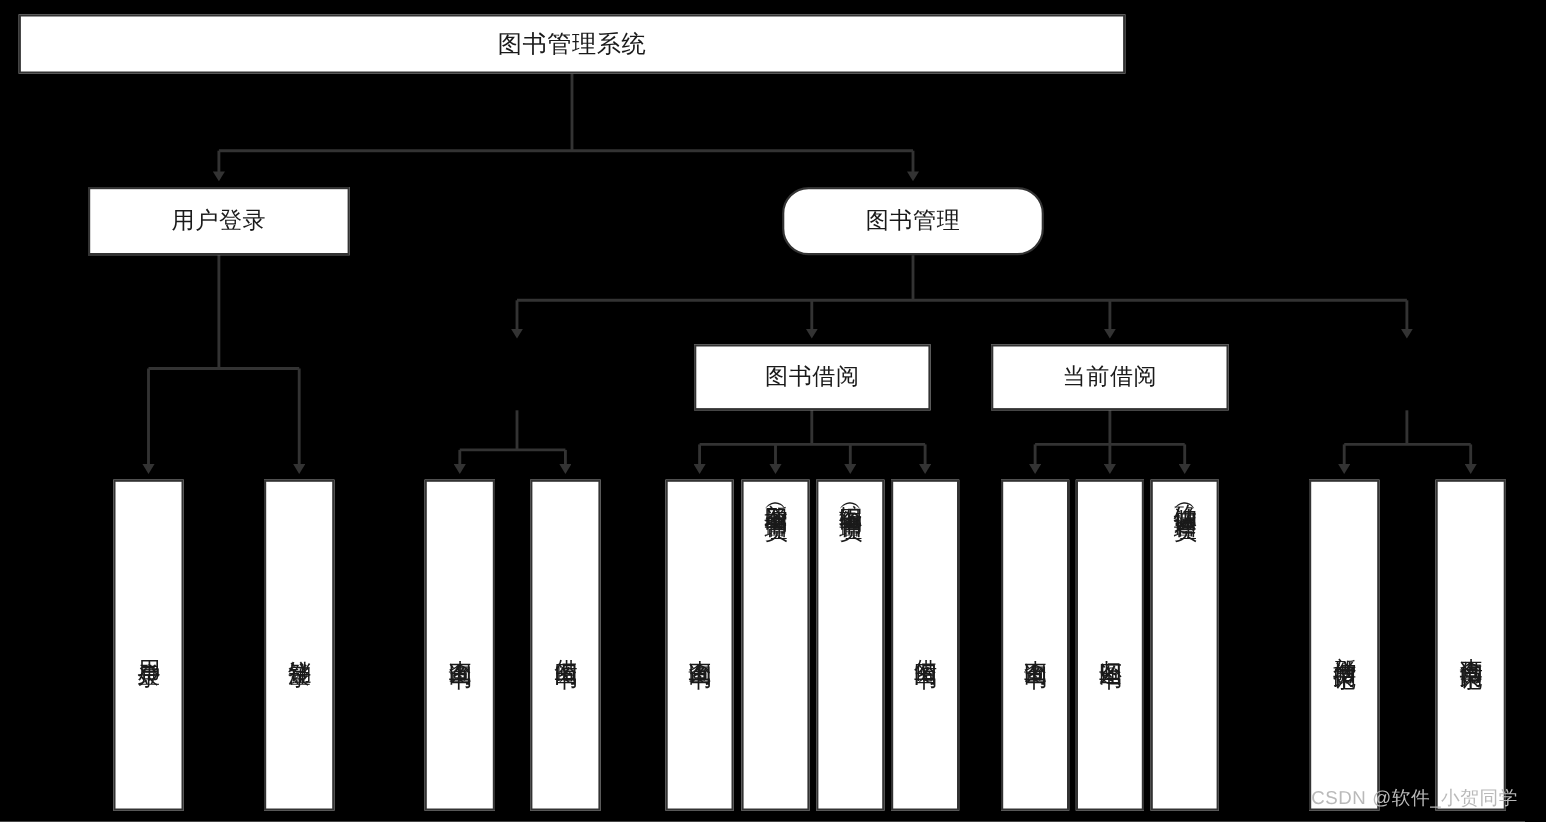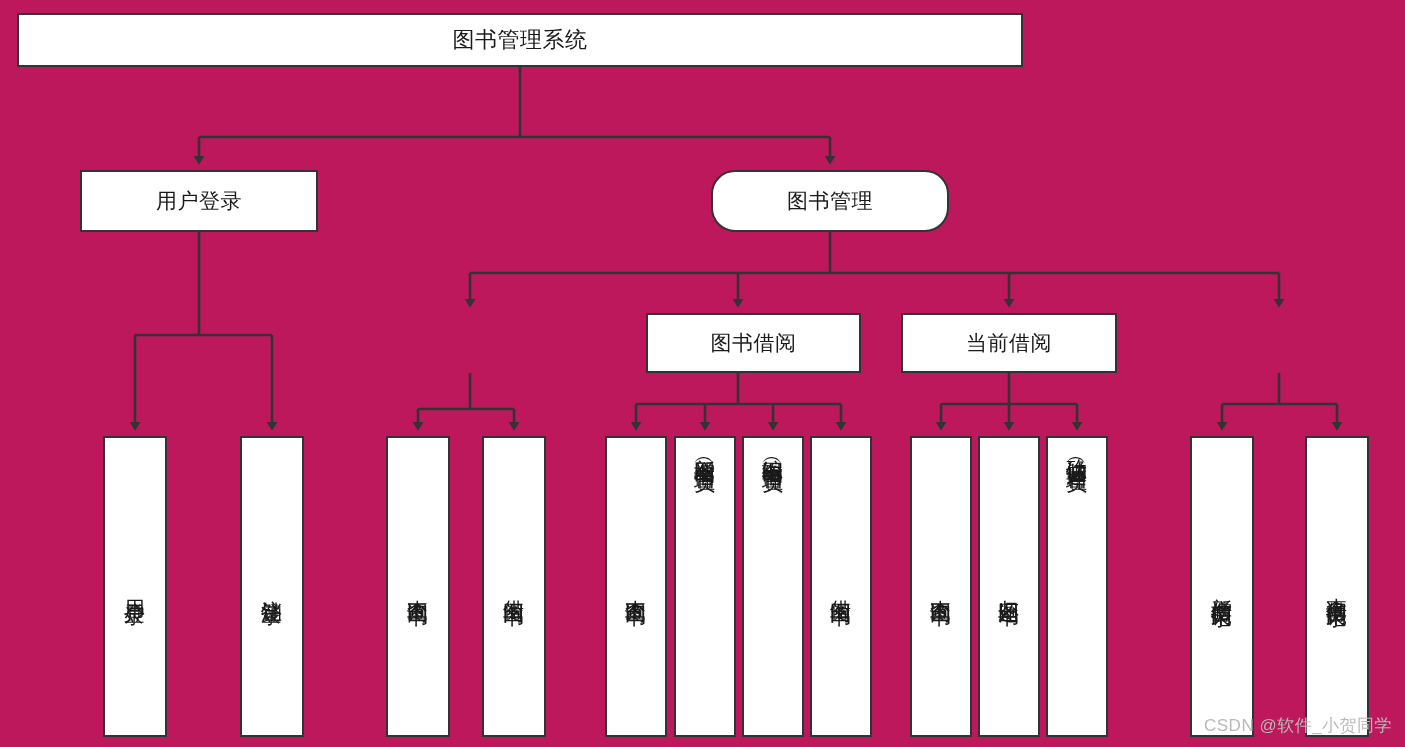--- a/index.html
+++ b/index.html
@@ -10,21 +10,21 @@
   body {
     width: 1405px;
     height: 747px;
     font-family: "Liberation Sans", "DejaVu Sans", sans-serif;
     overflow: hidden;
   }
   #diagram-root {
     position: relative;
     width: 1405px;
     height: 747px;
-    background: #be185d;
+    background: #000000;
   }
   svg.edges {
     position: absolute;
     left: 0;
     top: 0;
     width: 1405px;
     height: 747px;
   }
   .node {
     position: absolute;
@@ -64,21 +64,20 @@
     align-items: center;
     padding-top: 0;
   }
   .watermark {
     position: absolute;
     font-size: 17px;
     color: #b9b9b9;
     white-space: nowrap;
     letter-spacing: 0.5px;
     pointer-events: none;
-    padding-left: 12px;
   }
 </style>
 </head>
 <body>
 
 <div id="diagram-root">
 
   <svg class="edges" viewBox="0 0 1405 747">
     <defs>
       <marker id="arrowhead" markerWidth="11" markerHeight="11" refX="4.2" refY="5.5" orient="auto" markerUnits="userSpaceOnUse">
@@ -133,21 +132,21 @@
     <span class="label">图书管理系统</span>
   </div>
 
   <div class="node horizontal" style="left:80px; top:170px; width:238px; height:62px;">
     <span class="label">用户登录</span>
   </div>
   <div class="node horizontal" style="left:711px; top:170px; width:238px; height:62px;border-radius:24px;">
     <span class="label">图书管理</span>
   </div>
 
-  <div class="node horizontal" style="left:646px; top:313px; width:215px; height:60px;">
+  <div class="node horizontal" style="left:631px; top:313px; width:215px; height:60px;">
     <span class="label">图书借阅</span>
   </div>
   <div class="node horizontal" style="left:901px; top:313px; width:216px; height:60px;">
     <span class="label">当前借阅</span>
   </div>
 
   <div class="node vertical centered" style="left:103px; top:436px; width:64px; height:301px;">
     <span class="label">用户登录</span>
   </div>
   <div class="node vertical centered" style="left:240px; top:436px; width:64px; height:301px;">

